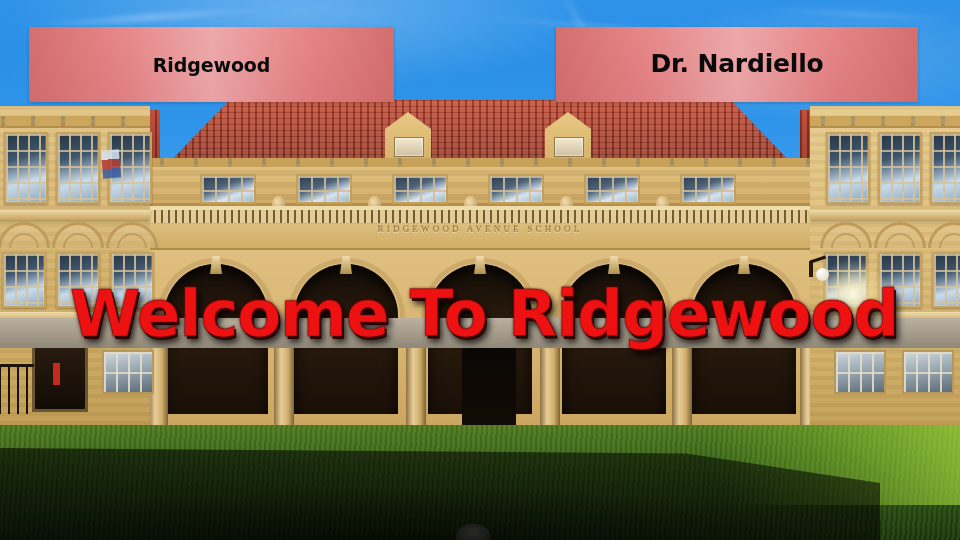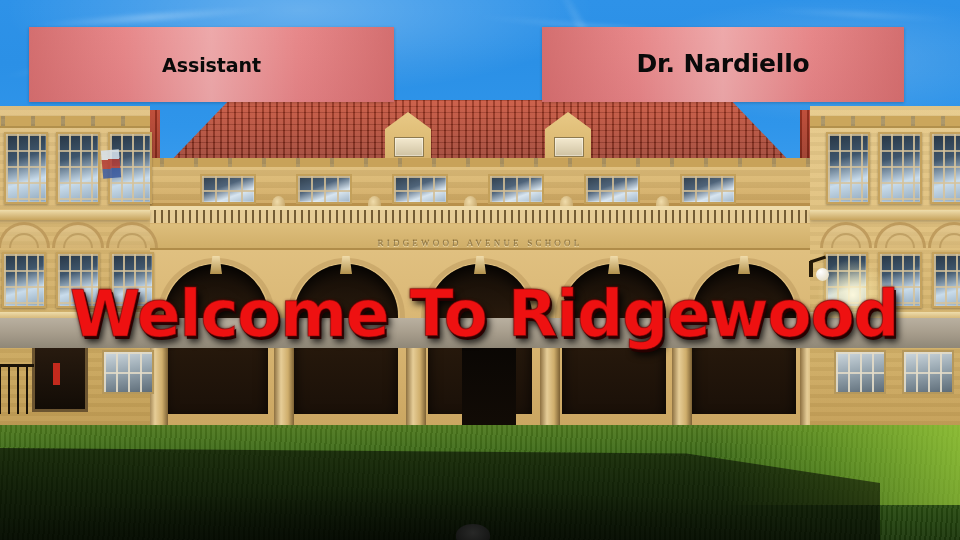--- a/index.html
+++ b/index.html
@@ -113,21 +113,21 @@
     position:absolute; top:96px; width:13px; height:16px;
     background:radial-gradient(ellipse at 40% 35%, #f0dcab, #bb9857);
     border-radius:50% 50% 35% 35%;
   }
 
   
   .frieze {
     position:absolute; left:140px; top:124px; width:680px; height:26px;
     background:linear-gradient(180deg,#ddbe7c 0%, #d0ae68 100%);
     border-bottom:2px solid #b08c49;
-    display:flex; align-items:flex-end; justify-content:center;
+    display:flex; align-items:flex-start; justify-content:center;
   }
   .engraved {
     font-family:"Liberation Serif", serif;
     font-size:9px; letter-spacing:3.2px; font-weight:400;
     color:rgba(120,95,45,.75);
     text-shadow:0 1px 0 rgba(255,248,220,.65), 0 -1px 0 rgba(90,68,28,.35);
     white-space:nowrap;
   }
 
   
@@ -307,21 +307,21 @@
   
   .plate {
     position:absolute;
     display:flex; flex-direction:column; align-items:center; justify-content:center;
     background:
       linear-gradient(90deg, rgba(196,90,90,.55) 0%, rgba(255,255,255,.0) 26%, rgba(255,255,255,.28) 50%, rgba(255,255,255,0) 74%, rgba(196,90,90,.55) 100%),
       linear-gradient(180deg, #e7888a 0%, #e48587 40%, #df7f82 100%);
     box-shadow:0 1px 3px rgba(0,0,0,.22);
   }
   .plate.left  { left:29px;  top:27px; width:365px; height:75px; }
-  .plate.right { left:542px; top:27px; width:362px; height:75px; }
+  .plate.right { left:556px; top:27px; width:362px; height:75px; }
 
   .plate-name {
     font-family:"DejaVu Sans", sans-serif;
     font-weight:700;
     font-size:25px;
     color:#0a0a0a;
     letter-spacing:-0.2px;
     line-height:1.05;
     white-space:nowrap;
   }
@@ -487,21 +487,21 @@
   </div>
 
   <div class="sidewalk"></div>
 
   <div class="lawn"></div>
   <div class="lawn-sun"></div>
   <div class="lawn-shadow"></div>
   <div class="dark-blob"></div>
 
   <div class="plate left">
-    <div class="plate-role">Assistant</div>
+    <div class="plate-role">Ridgewood</div>
   </div>
 
   <div class="plate right">
     <div class="plate-name">Dr. Nardiello</div>
   </div>
 
   <div class="headline">
     <div class="headline-line">Welcome To Ridgewood</div>
   </div>
 

